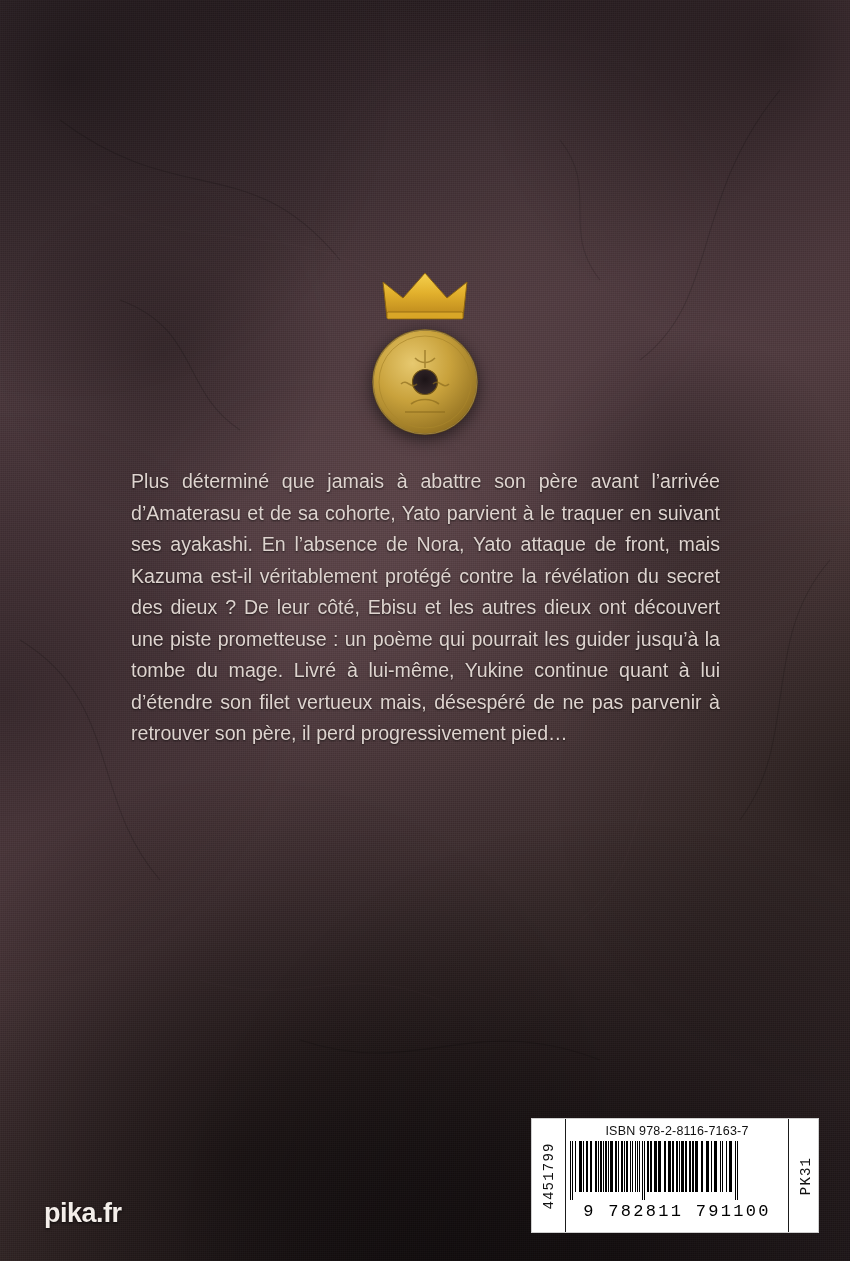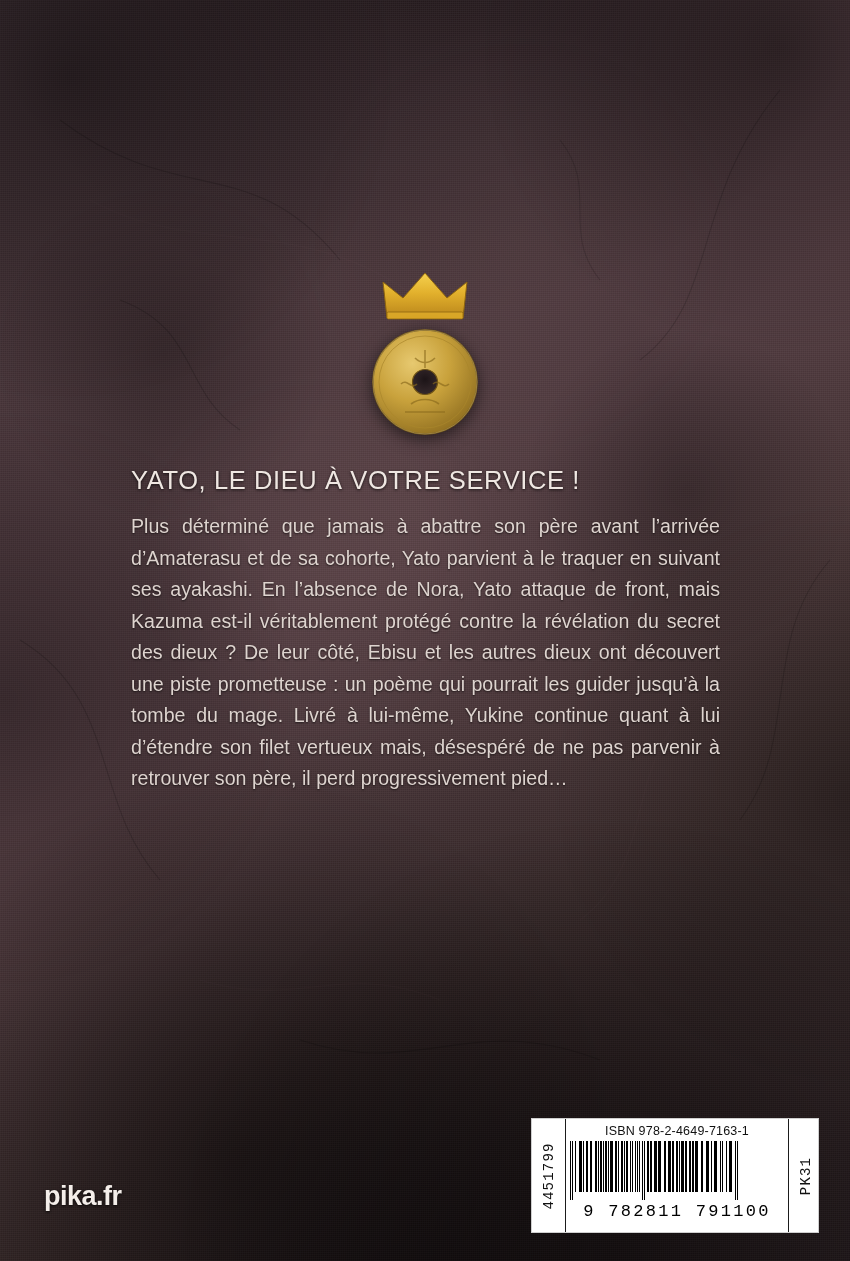--- a/index.html
+++ b/index.html
@@ -107,21 +107,21 @@
     color: #ded4cf;
     margin: 0;
     text-align: justify;
     text-shadow: 0 1px 2px rgba(0,0,0,0.6);
   }
 
   
   #publisher {
     position: absolute;
     left: 44px;
-    bottom: 49px;
+    bottom: 32px;
     z-index: 6;
     font-family: "Liberation Sans", sans-serif;
     font-size: 27px;
     font-weight: bold;
     color: #f4eeea;
     letter-spacing: -0.5px;
     text-shadow: 0 1px 3px rgba(0,0,0,0.8);
   }
 
   
@@ -252,32 +252,31 @@
         <path d="M30 56 C 36 50, 40 62, 46 56"></path>
         <path d="M62 56 C 68 50, 72 62, 78 56"></path>
         <path d="M40 76 C 48 70, 60 70, 68 76"></path>
         <path d="M34 84 L74 84"></path>
       </g>
       <circle cx="54" cy="54" r="52" fill="none" stroke="#f0dc9a" stroke-width="1" opacity="0.35"></circle>
     </svg>
   </div>
 
   <div id="text-block">
-    <h1 id="headline">YATO, LE DIEU À VOTRE SERVICE !</h1>
     <p id="blurb">Plus déterminé que jamais à abattre son père avant l’arrivée d’Amaterasu et de sa cohorte, Yato parvient à le traquer en suivant ses ayakashi. En l’absence de Nora, Yato attaque de front, mais Kazuma est-il véritablement protégé contre la révélation du secret des dieux ? De leur côté, Ebisu et les autres dieux ont découvert une piste prometteuse : un poème qui pourrait les guider jusqu’à la tombe du mage. Livré à lui-même, Yukine continue quant à lui d’étendre son filet vertueux mais, désespéré de ne pas parvenir à retrouver son père, il perd progressivement pied…</p>
   </div>
 
   <div id="publisher">pika.fr</div>
 
   <div id="barcode-block">
     <div id="price-col">
       <span class="vtext">4451799</span>
     </div>
     <div id="barcode-main">
-      <div id="isbn-text">ISBN 978-2-4649-7163-1</div>
+      <div id="isbn-text">ISBN 978-2-8116-7163-7</div>
       <div id="bars">
           <span style="width: 1px; height: 100%; align-self: flex-start;"></span>
           <span style="width: 1px; background: transparent;"></span>
           <span style="width: 1px; height: 100%; align-self: flex-start;"></span>
           <span style="width: 2px; background: transparent;"></span>
           <span style="width: 1px; height: 86%; align-self: flex-start;"></span>
           <span style="width: 3px; background: transparent;"></span>
           <span style="width: 3px; height: 86%; align-self: flex-start;"></span>
           <span style="width: 1px; background: transparent;"></span>
           <span style="width: 1px; height: 86%; align-self: flex-start;"></span>

